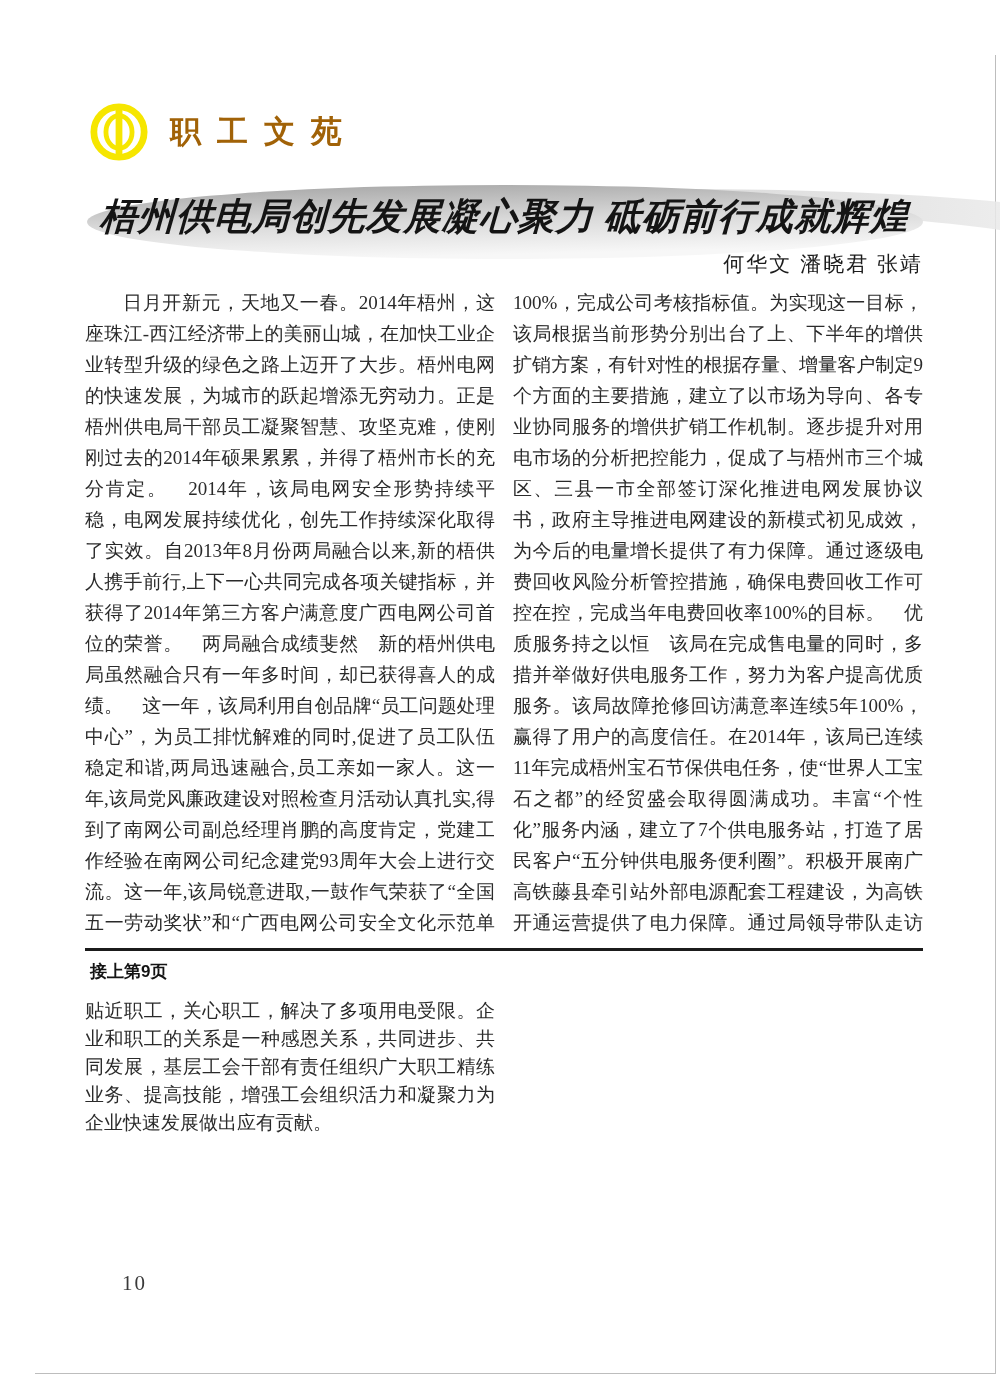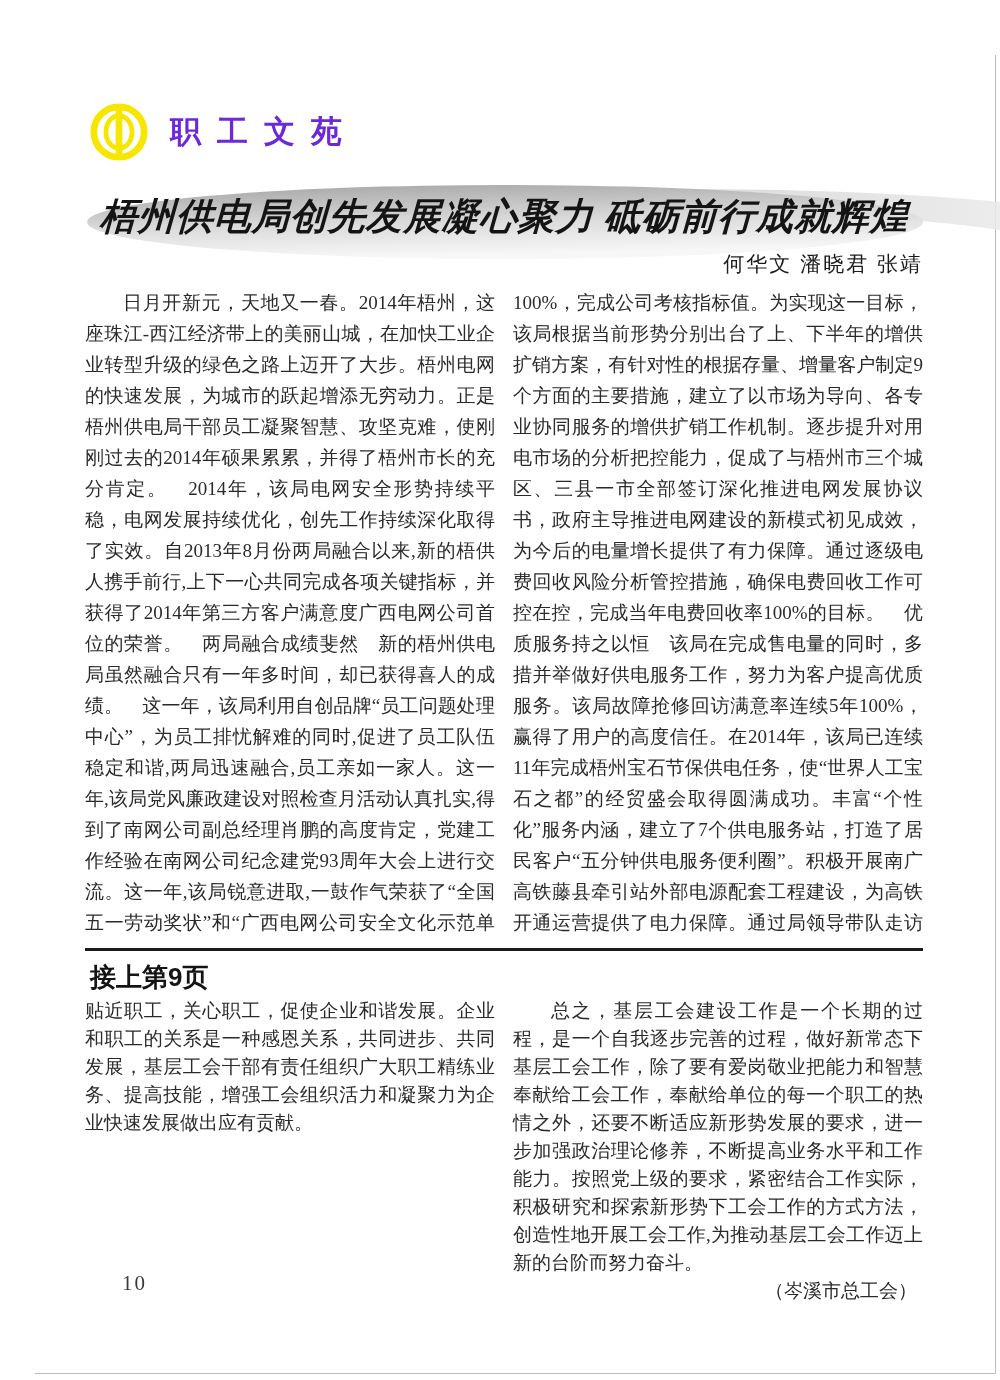--- a/index.html
+++ b/index.html
@@ -10,21 +10,21 @@
   }
   
   .border-right{position:absolute;left:995px;top:55px;width:1px;height:1319px;background:#bdbdbd;}
   .border-bottom{position:absolute;left:35px;top:1373px;width:961px;height:1px;background:#bdbdbd;}
 
   
   .masthead{position:absolute;left:90px;top:100px;height:64px;display:flex;align-items:center;}
   .masthead-logo{width:58px;height:58px;display:block;}
   .masthead-title{
     margin-left:22px;font-family:Liberation Sans, sans-serif;
-    font-weight:bold;font-size:31px;letter-spacing:16px;color:#6d28d9;white-space:nowrap;
+    font-weight:bold;font-size:31px;letter-spacing:16px;color:#a16207;white-space:nowrap;
   }
 
   
   .title-deco{position:absolute;left:0;top:180px;width:1000px;height:84px;}
 
   .article-title{
     position:absolute;left:85px;top:192px;width:838px;text-align:center;
     font-weight:bold;font-style:italic;font-size:37px;letter-spacing:1px;color:#141414;
     transform:skewX(-2deg);white-space:nowrap;
   }
@@ -41,21 +41,21 @@
     font-size:19px;line-height:31px;text-align:justify;text-justify:inter-character;
     color:#2a2a2a;
   }
   .article-col.first{text-indent:2em;}
 
   
   .section-divider{position:absolute;left:85px;top:948px;width:838px;height:3px;background:#1b1b1b;}
   .continuation-heading{
     position:absolute;left:90px;top:960px;
     font-family:"Liberation Sans","DejaVu Sans",sans-serif;
-    font-weight:bold;font-size:26px;color:#141414;
+    font-weight:bold;font-size:17px;color:#141414;
   }
   .continuation-columns{position:absolute;left:85px;top:997px;width:838px;display:flex;gap:18px;}
   .continuation-col{
     width:410px;font-size:19px;line-height:28px;text-align:justify;text-justify:inter-character;
     color:#2a2a2a;
   }
   .continuation-col p{margin:0;}
   .continuation-col p.indented{text-indent:2em;}
   .attribution{text-align:right;padding-right:6px;}
 
@@ -100,21 +100,17 @@
 <div class="article-columns">
   <div class="article-col first">日月开新元，天地又一春。2014年梧州，这座珠江-西江经济带上的美丽山城，在加快工业企业转型升级的绿色之路上迈开了大步。梧州电网的快速发展，为城市的跃起增添无穷动力。正是梧州供电局干部员工凝聚智慧、攻坚克难，使刚刚过去的2014年硕果累累，并得了梧州市长的充分肯定。　2014年，该局电网安全形势持续平稳，电网发展持续优化，创先工作持续深化取得了实效。自2013年8月份两局融合以来,新的梧供人携手前行,上下一心共同完成各项关键指标，并获得了2014年第三方客户满意度广西电网公司首位的荣誉。　两局融合成绩斐然　新的梧州供电局虽然融合只有一年多时间，却已获得喜人的成绩。　这一年，该局利用自创品牌“员工问题处理中心”，为员工排忧解难的同时,促进了员工队伍稳定和谐,两局迅速融合,员工亲如一家人。这一年,该局党风廉政建设对照检查月活动认真扎实,得到了南网公司副总经理肖鹏的高度肯定，党建工作经验在南网公司纪念建党93周年大会上进行交流。这一年,该局锐意进取,一鼓作气荣获了“全国五一劳动奖状”和“广西电网公司安全文化示范单位”等荣誉称号；在创新创效成果上获得了1个国家优秀QC成果、2个公司职工创新优秀成果,其中《主变智能化辅助水冷系统研究》获得南方电网公司最具推广价值成果奖。　成绩的获得，折射着该局管理层思想智慧的碰撞、全体员工共同努力的轨迹。　创先指标不断攀升　2014年，该局完成售电量57.56亿千瓦时，同比增长13.8%，高于公司考核值。当年电费回收率</div>
   <div class="article-col">100%，完成公司考核指标值。为实现这一目标，该局根据当前形势分别出台了上、下半年的增供扩销方案，有针对性的根据存量、增量客户制定9个方面的主要措施，建立了以市场为导向、各专业协同服务的增供扩销工作机制。逐步提升对用电市场的分析把控能力，促成了与梧州市三个城区、三县一市全部签订深化推进电网发展协议书，政府主导推进电网建设的新模式初见成效，为今后的电量增长提供了有力保障。通过逐级电费回收风险分析管控措施，确保电费回收工作可控在控，完成当年电费回收率100%的目标。　优质服务持之以恒　该局在完成售电量的同时，多措并举做好供电服务工作，努力为客户提高优质服务。该局故障抢修回访满意率连续5年100%，赢得了用户的高度信任。在2014年，该局已连续11年完成梧州宝石节保供电任务，使“世界人工宝石之都”的经贸盛会取得圆满成功。丰富“个性化”服务内涵，建立了7个供电服务站，打造了居民客户“五分钟供电服务便利圈”。积极开展南广高铁藤县牵引站外部电源配套工程建设，为高铁开通运营提供了电力保障。通过局领导带队走访形式，走访各类客户873户，近距离了解客户需求，为客户解决用电实际问题。解决了多项用电受限、业扩受限问题减少客户停电时间，以时间为节点完成配变台区改造提高供电质量，实现了百万客户投诉率为零。2014年，该局城市供电可靠率99.9872%，综合供电可靠率99.9693%，城市电压合格率100%，平均复电时间同比下降35%，同比缩短15分钟。2014年客户</div>
 </div>
 
 <div class="section-divider"></div>
 <div class="continuation-heading">接上第9页</div>
 
 <div class="continuation-columns">
   <div class="continuation-col">
-    <p>贴近职工，关心职工，促使企业和谐发展。企业和职工的关系是一种感恩关系，共同进步、共同发展，基层工会干部有责任组织广大职工精练业务、提高技能，增强工会组织活力和凝聚力为企业快速发展做出应有贡献。</p>
-  </div>
-  <div class="continuation-col">
-    <p class="indented">总之，基层工会建设工作是一个长期的过程，是一个自我逐步完善的过程，做好新常态下基层工会工作，除了要有爱岗敬业把能力和智慧奉献给工会工作，奉献给单位的每一个职工的热情之外，还要不断适应新形势发展的要求，进一步加强政治理论修养，不断提高业务水平和工作能力。按照党上级的要求，紧密结合工作实际，积极研究和探索新形势下工会工作的方式方法，创造性地开展工会工作,为推动基层工会工作迈上新的台阶而努力奋斗。</p>
-    <p class="attribution">（岑溪市总工会）</p>
+    <p>贴近职工，关心职工，解决了多项用电受限。企业和职工的关系是一种感恩关系，共同进步、共同发展，基层工会干部有责任组织广大职工精练业务、提高技能，增强工会组织活力和凝聚力为企业快速发展做出应有贡献。</p>
   </div>
 </div>
 
 <div class="page-number">10</div>
 
 </body></html>

